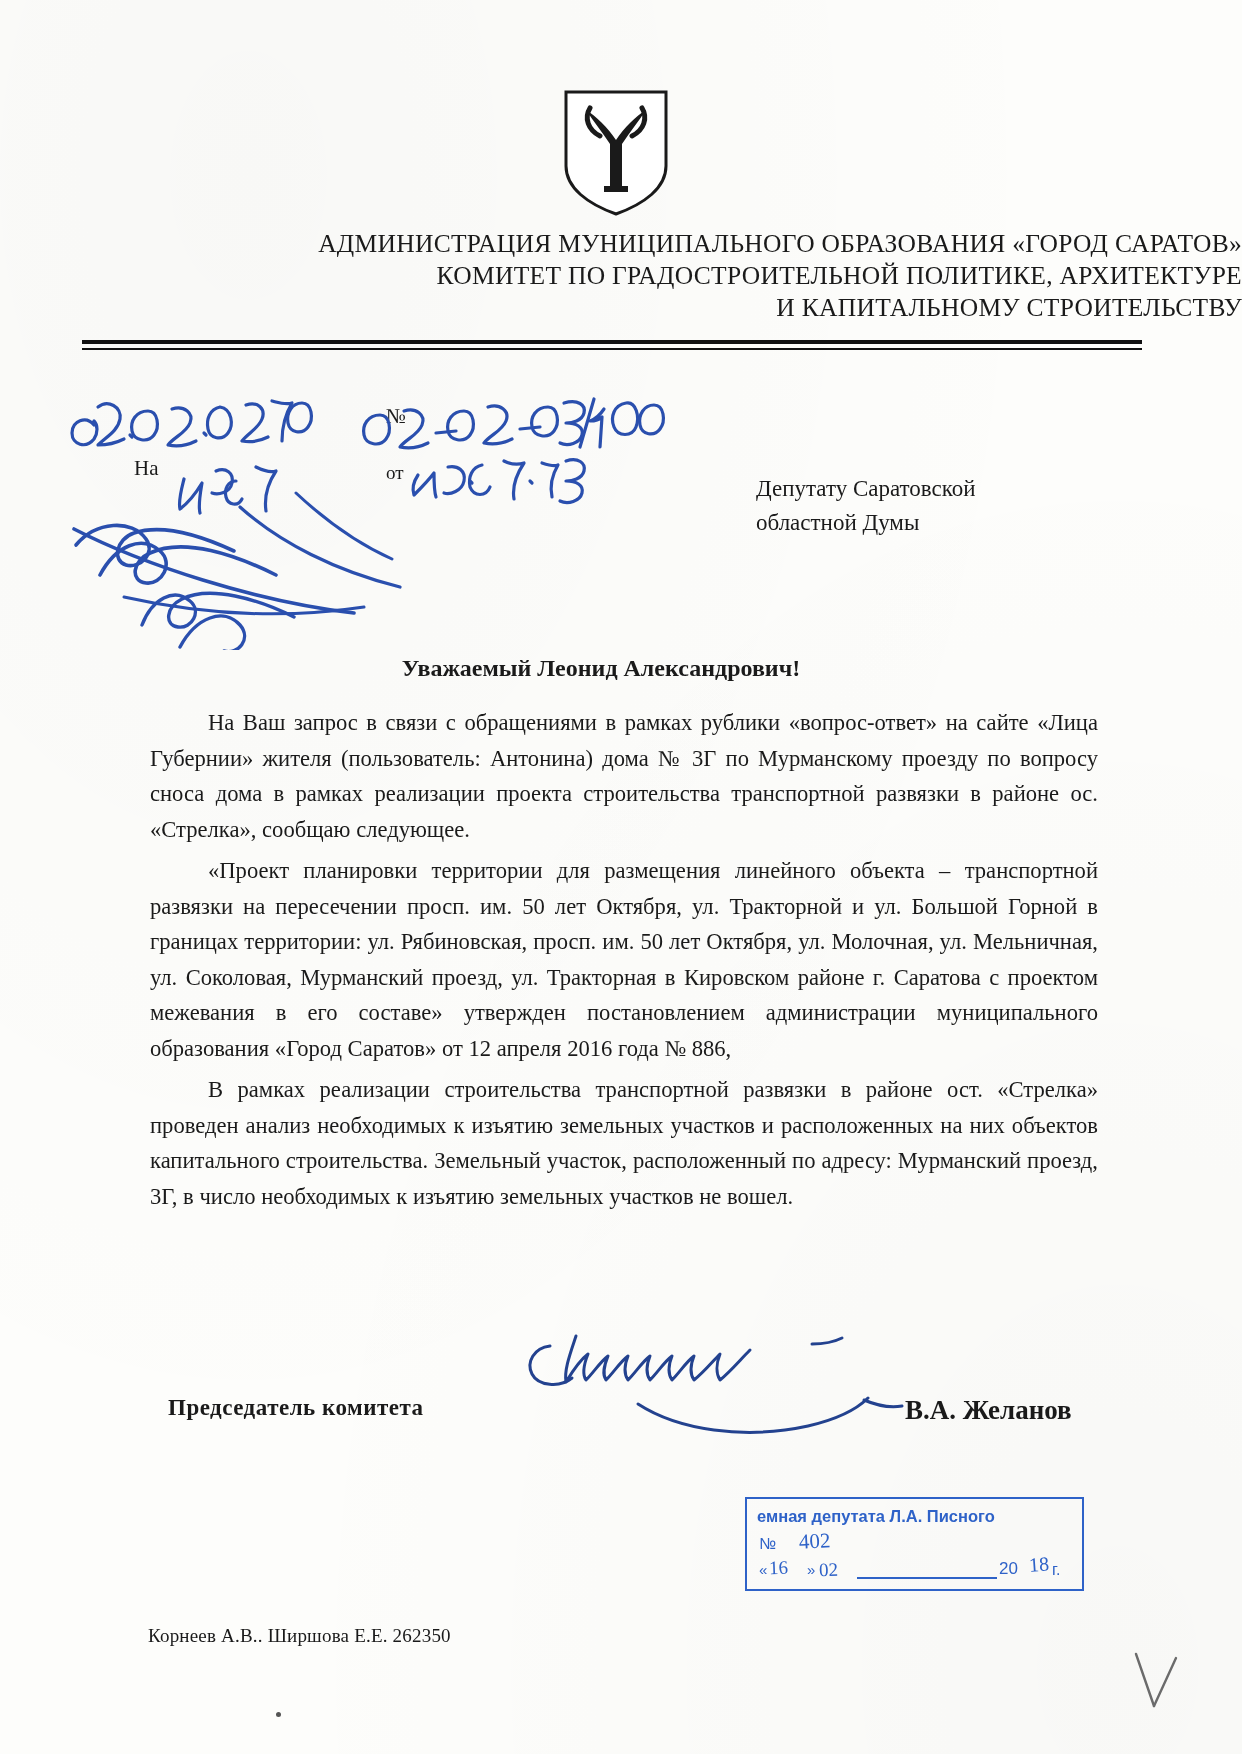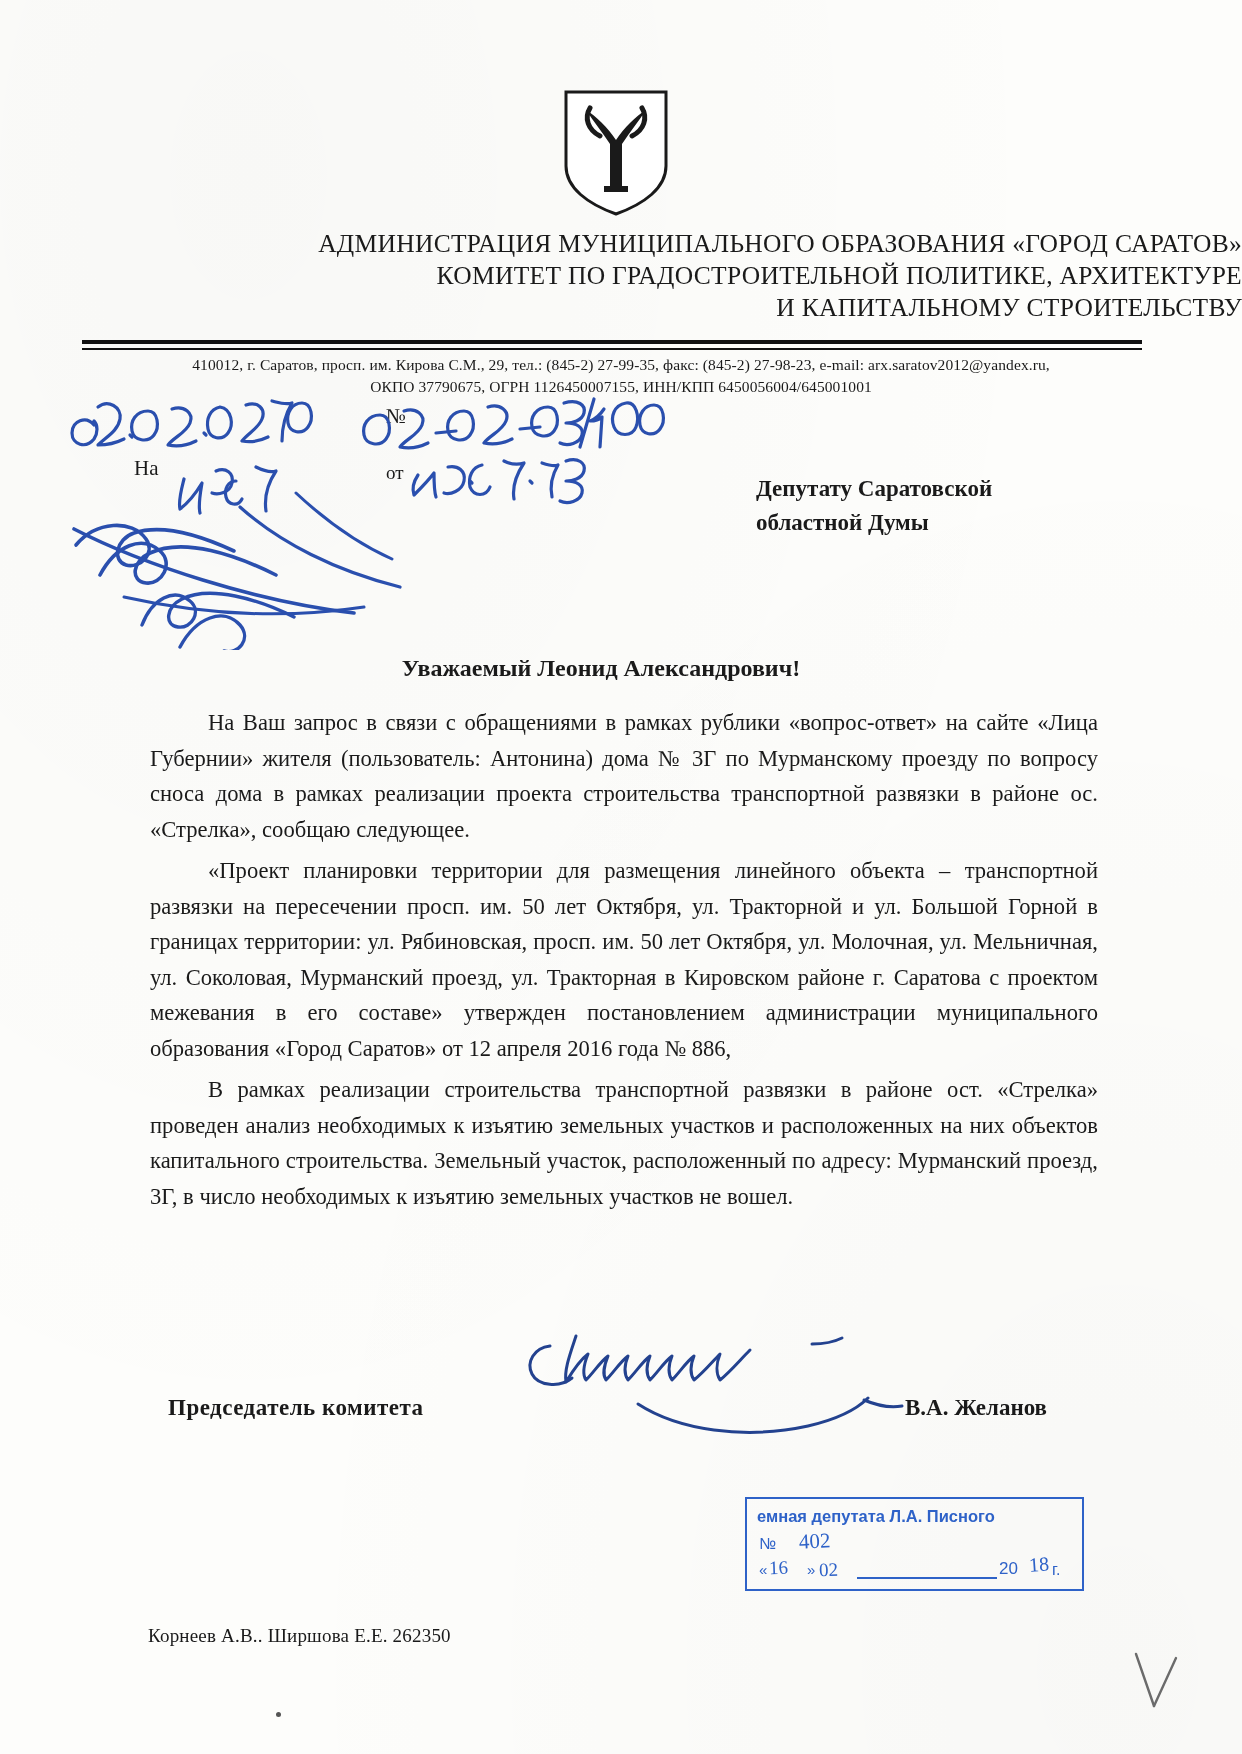--- a/index.html
+++ b/index.html
@@ -123,21 +123,21 @@
     pointer-events: none;
   }
 
   
   .addressee {
     position: absolute;
     left: 756px;
     top: 472px;
     width: 420px;
     font-size: 23px;
-    font-weight: bold;
+    font-weight: normal;
     line-height: 34px;
   }
   .addressee .nm {
     margin-top: 22px;
   }
 
   
   .salutation {
     position: absolute;
     left: 0;
@@ -169,21 +169,21 @@
     left: 168px;
     top: 1395px;
     font-size: 23px;
     font-weight: bold;
     letter-spacing: 0.5px;
   }
   .sign-name {
     position: absolute;
     left: 905px;
     top: 1395px;
-    font-size: 23px;
+    font-size: 27px;
     font-weight: bold;
     text-align: right;
   }
   .signature-scribble {
     position: absolute;
     left: 520px;
     top: 1320px;
     width: 520px;
     height: 130px;
     pointer-events: none;
@@ -325,24 +325,20 @@
 
   <div class="org-block">
     <div class="org-line">АДМИНИСТРАЦИЯ МУНИЦИПАЛЬНОГО ОБРАЗОВАНИЯ «ГОРОД САРАТОВ»</div>
     <div class="org-line">КОМИТЕТ ПО ГРАДОСТРОИТЕЛЬНОЙ ПОЛИТИКЕ, АРХИТЕКТУРЕ</div>
     <div class="org-line">И КАПИТАЛЬНОМУ СТРОИТЕЛЬСТВУ</div>
   </div>
 
   <div class="rule-thick"></div>
   <div class="rule-thin"></div>
 
-  <div class="contacts">
-    <div class="l1">410012, г. Саратов, просп. им. Кирова С.М., 29, тел.: (845-2) 27-99-35, факс: (845-2) 27-98-23, e-mail: arx.saratov2012@yandex.ru,</div>
-    <div class="l2">ОКПО 37790675, ОГРН 1126450007155, ИНН/КПП 6450056004/645001001</div>
-  </div>
 
   <div class="reg">
     <div class="reg-row1">№</div>
     <div class="reg-na">На</div>
     <div class="reg-ot">от</div>
   </div>
 
   <div class="handwriting">
     <svg viewBox="0 0 640 265" width="640" height="265" xmlns="http://www.w3.org/2000/svg">
       <g fill="none" stroke="#2a4fae" stroke-width="3.2" stroke-linecap="round" stroke-linejoin="round">

